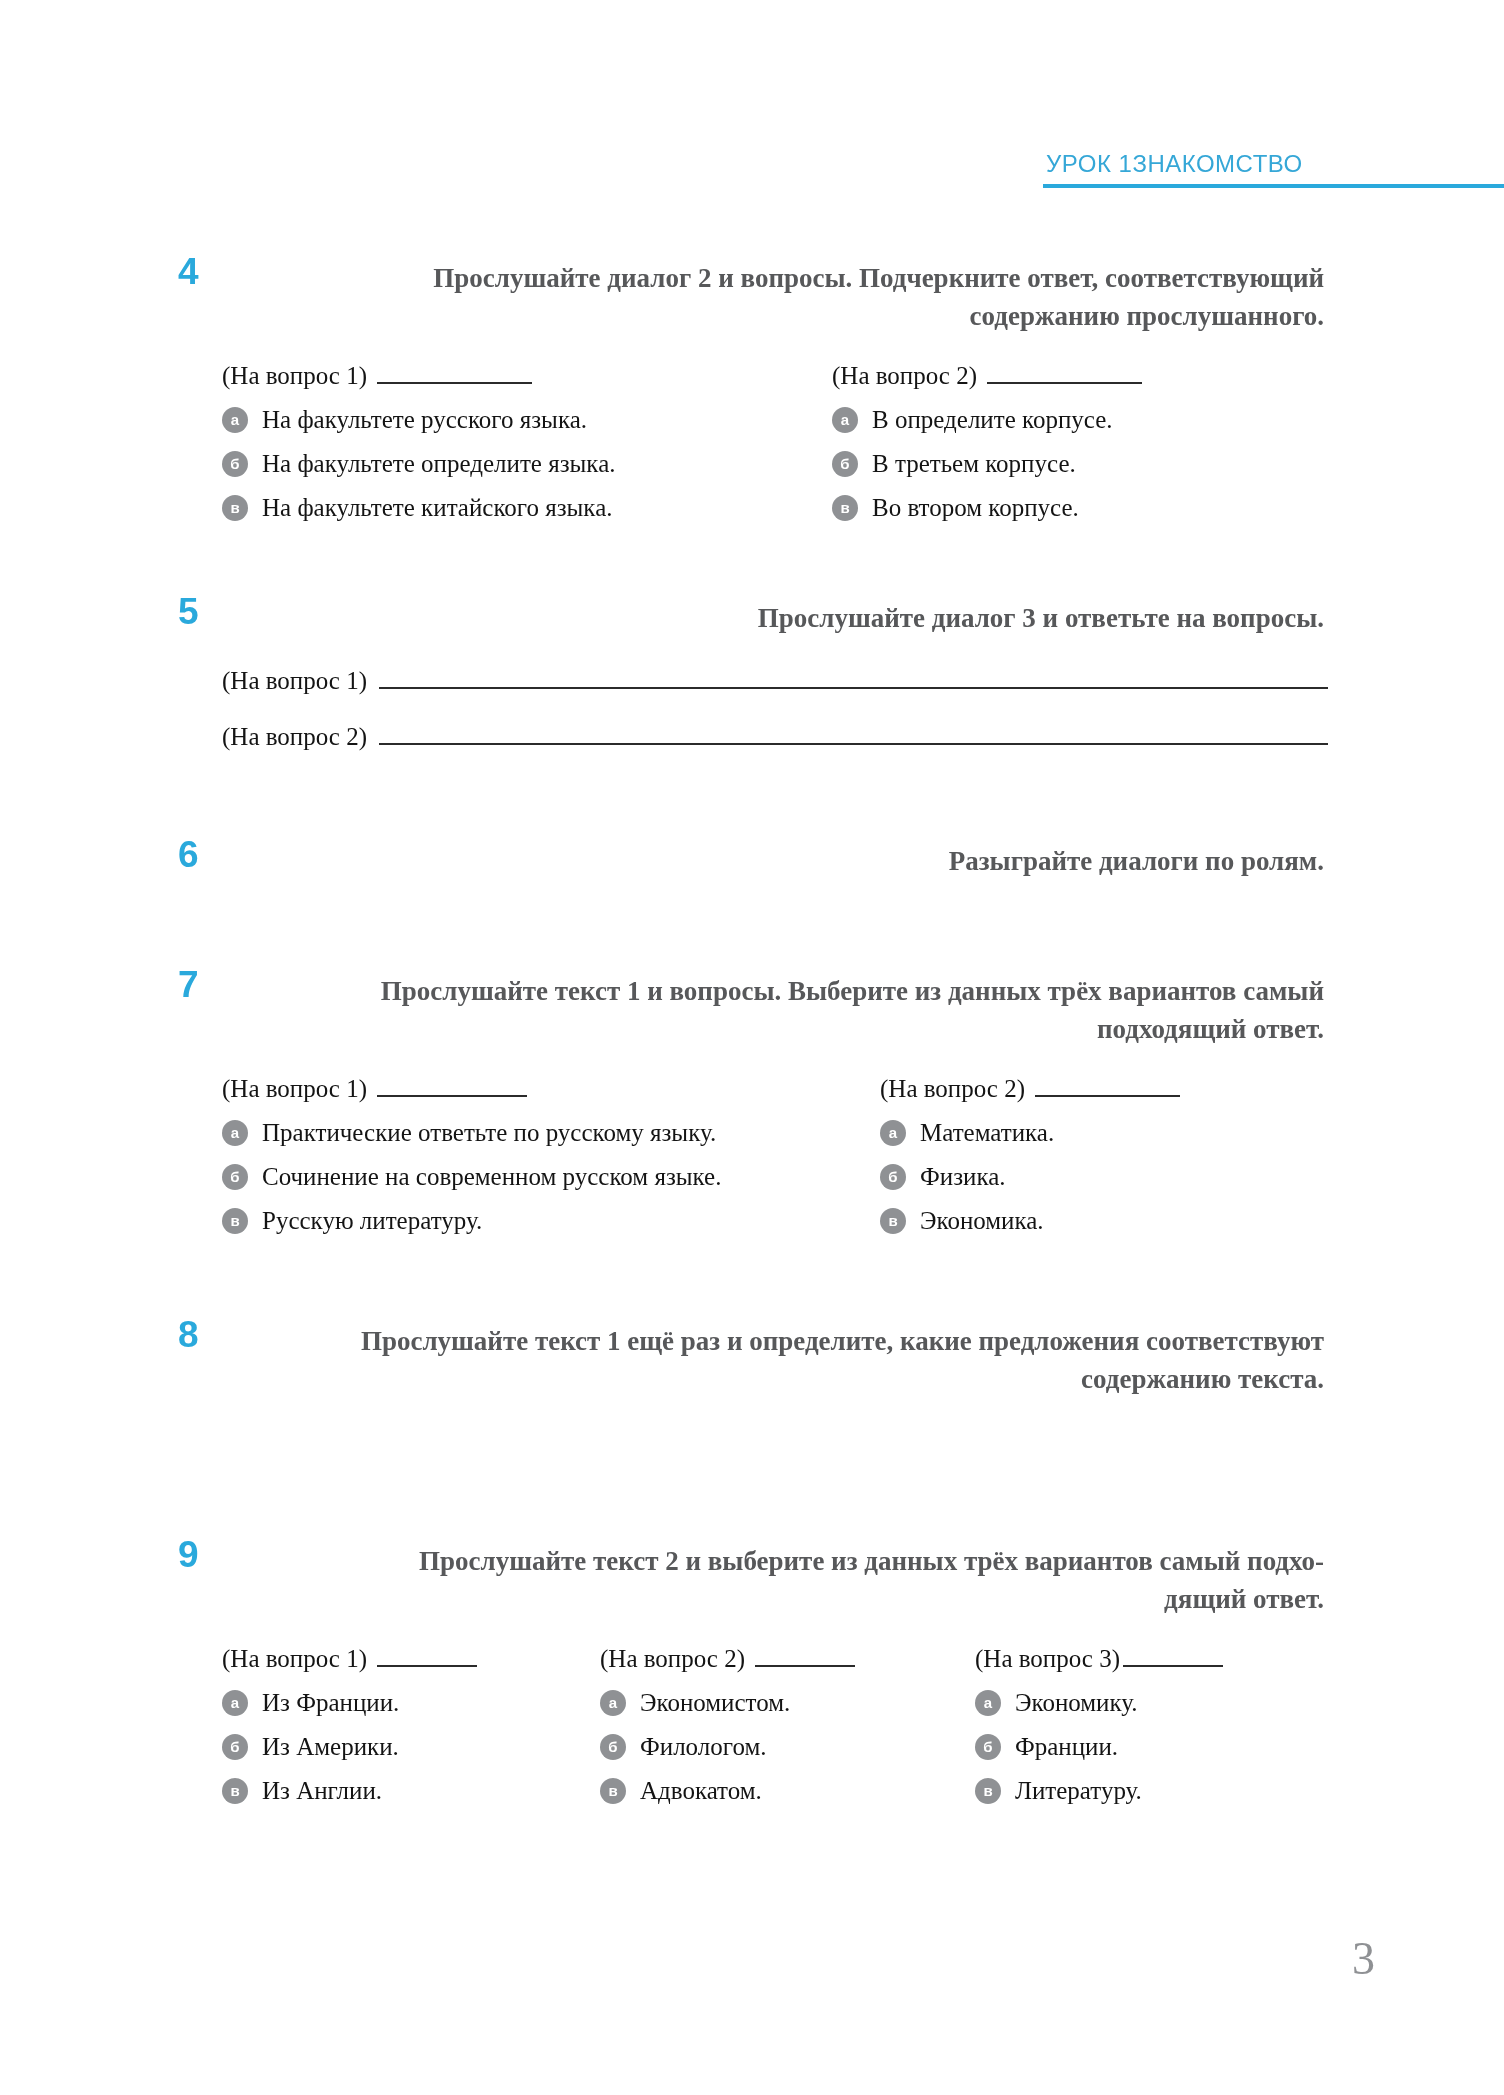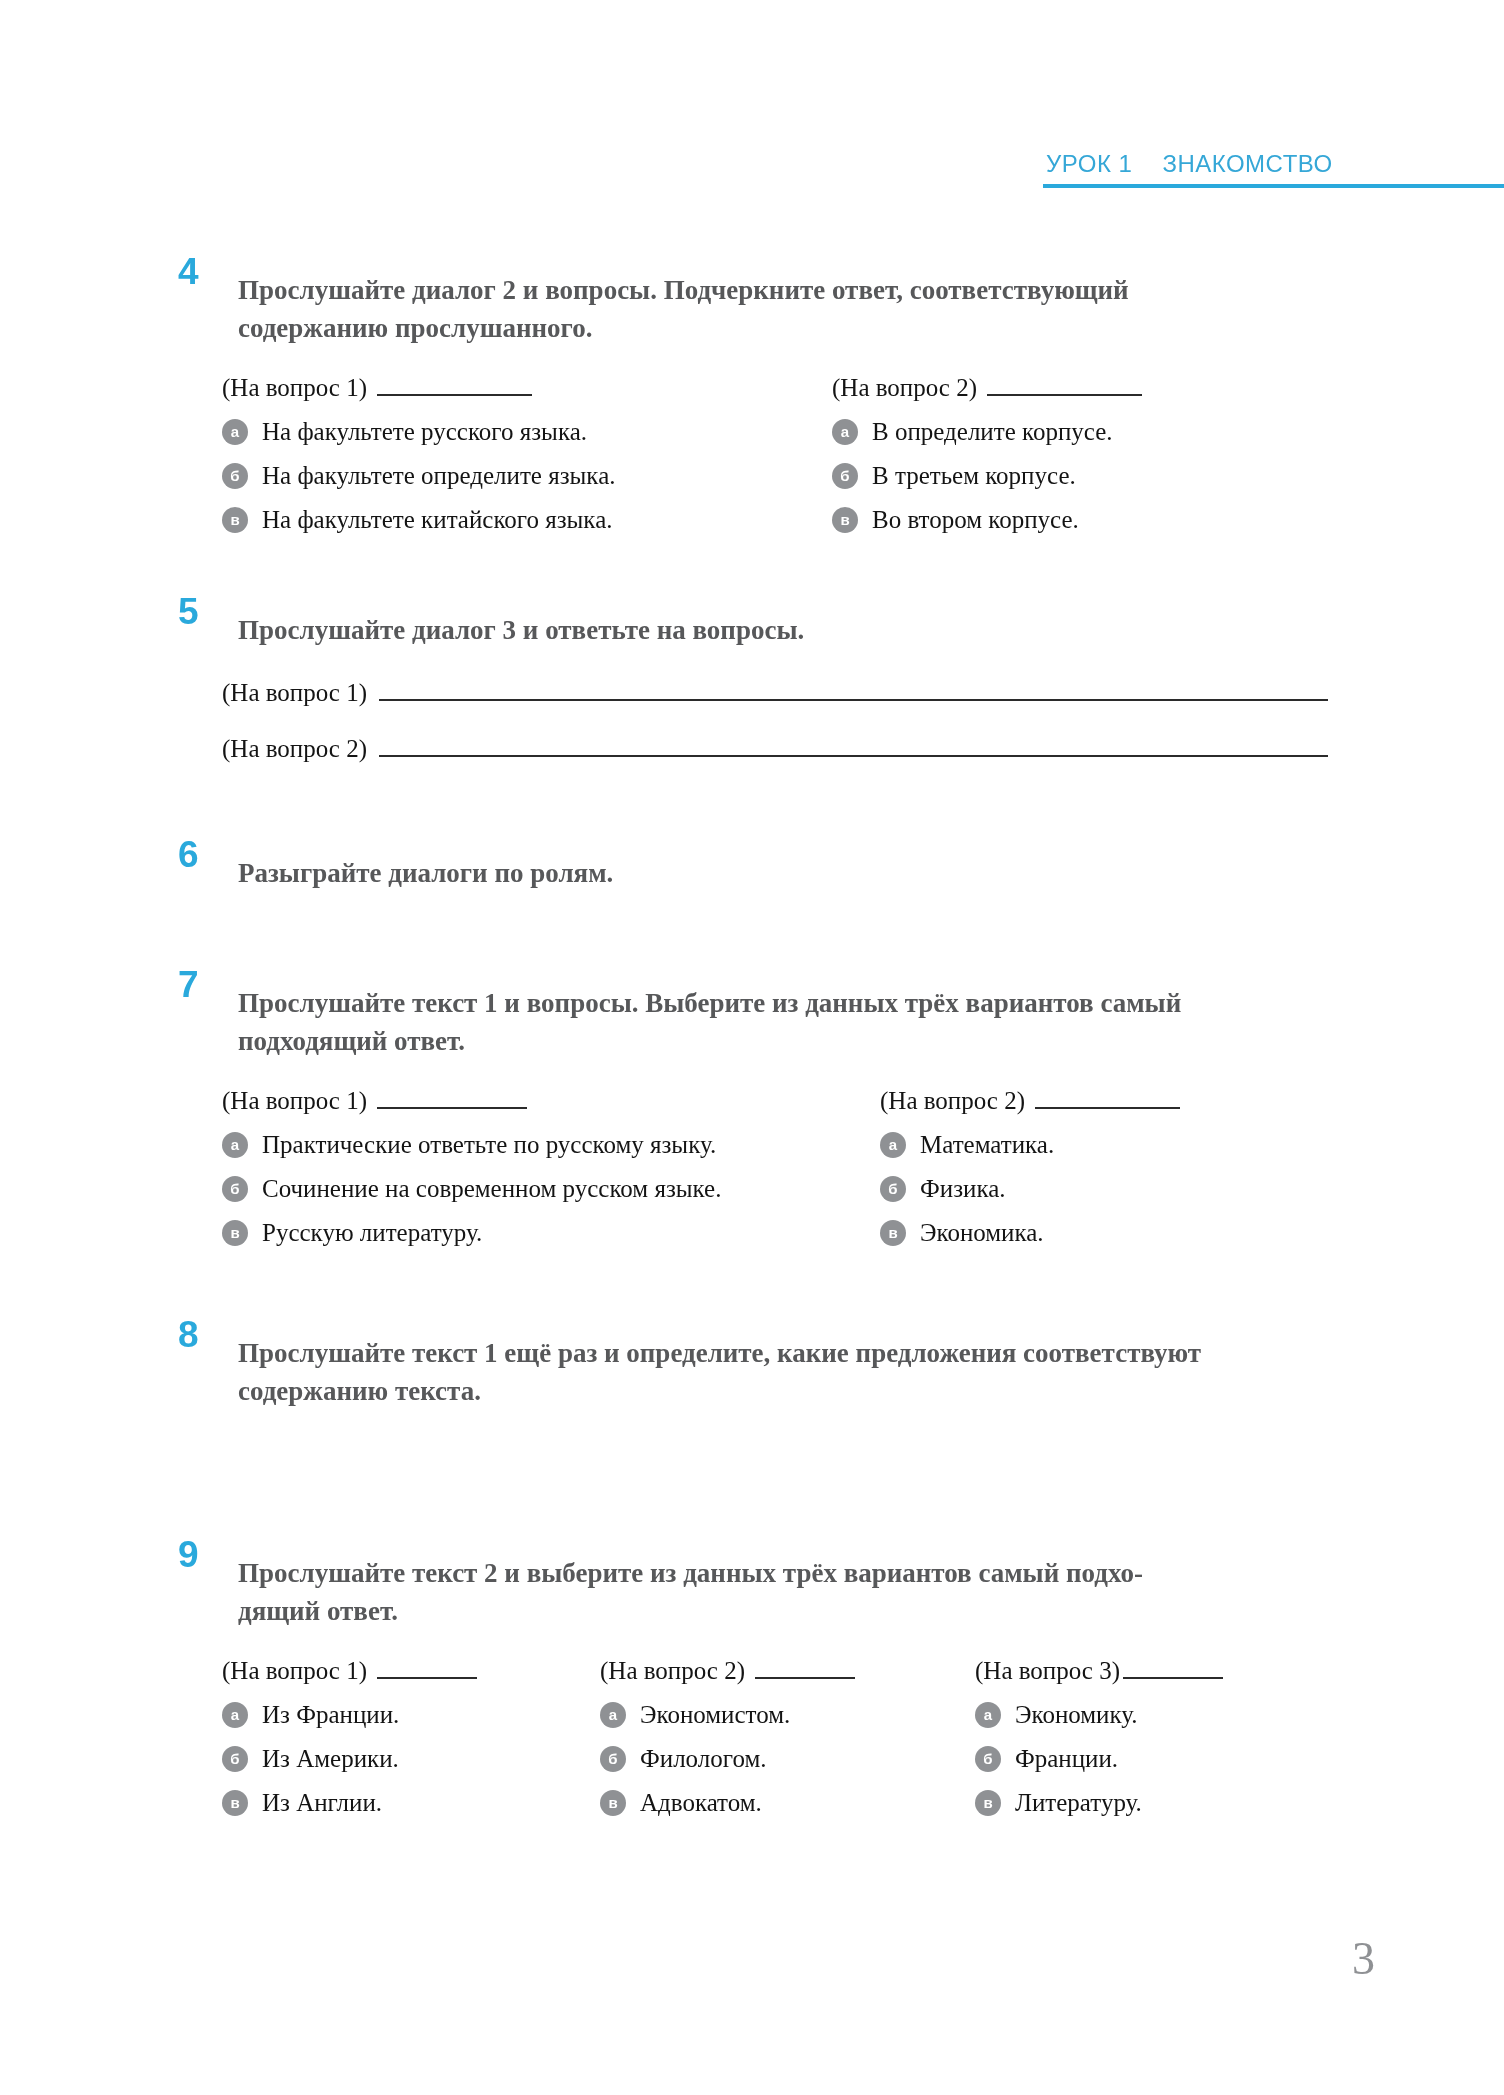--- a/index.html
+++ b/index.html
@@ -13,38 +13,39 @@
     overflow: hidden;
   }
 
   
   .hdr-text {
     position: absolute; top: 150px; left: 1046px;
     font-family: "Liberation Sans", "DejaVu Sans", sans-serif;
     font-size: 24px; color: #35a7d7; letter-spacing: 0.5px;
     white-space: nowrap;
   }
-  .hdr-text .topic { margin-left: 30px; }
+  .hdr-text .topic { }
   .hdr-rule {
     position: absolute; top: 184px; left: 1043px;
     width: 461px; height: 4px; background: #2aa9dc;
   }
 
   
   .exercise { position: absolute; left: 178px; width: 1150px; }
   .ex-num {
     position: absolute; left: 0; top: -2px;
     font-family: "Liberation Sans", "DejaVu Sans", sans-serif;
     font-weight: bold; font-size: 37px; line-height: 1;
     color: #2aa9dc;
   }
   .ex-body { margin-left: 44px; }
   .instruction {
-    margin: 16px; font-weight: bold; font-size: 27px; line-height: 1.42;
+    margin: 4px; font-weight: bold; font-size: 27px; line-height: 1.42;
     color: #57585a;
+    text-align: right;
   }
 
   .cols { display: flex; margin-top: 26px; }
   .col { flex: 0 0 auto; }
   .col:last-child { flex: 1 1 auto; }
 
   .prompt { font-size: 25px; margin-bottom: 16px; white-space: nowrap; }
   .blank {
     display: inline-block; height: 20px; margin-left: 10px;
     border-bottom: 2px solid #2b2b2b;

